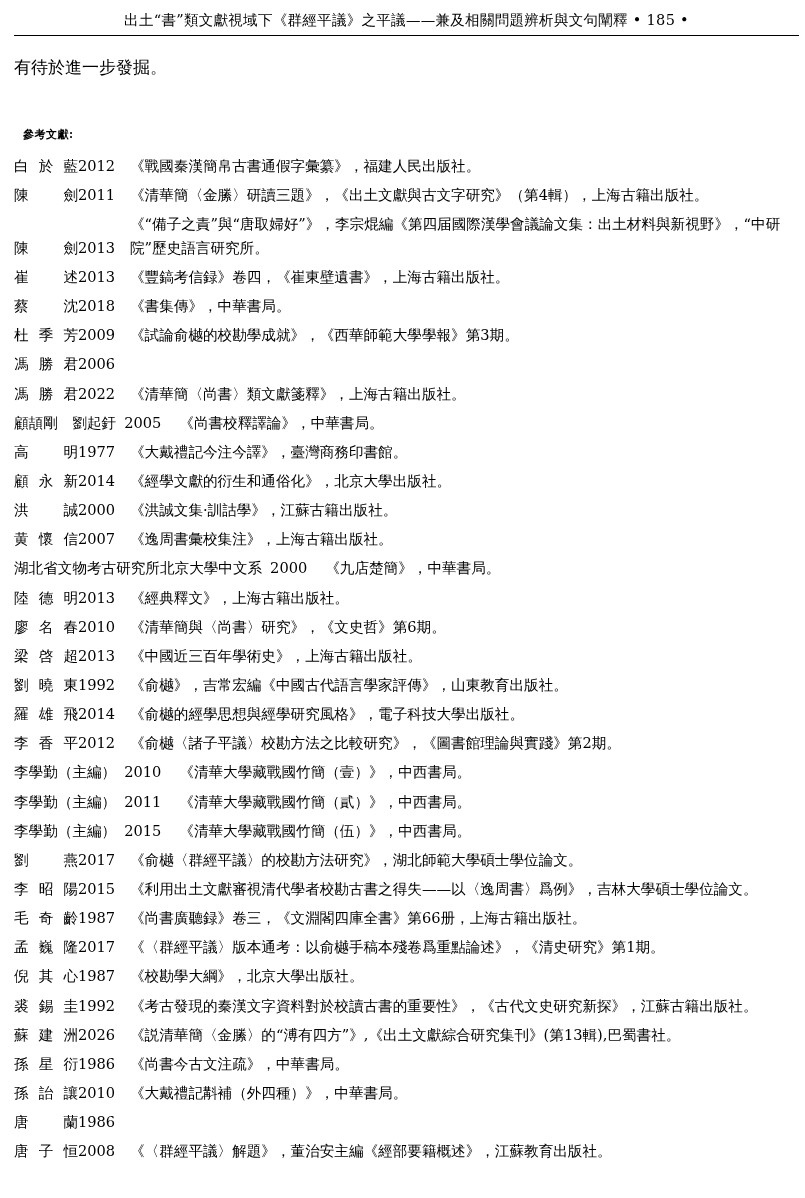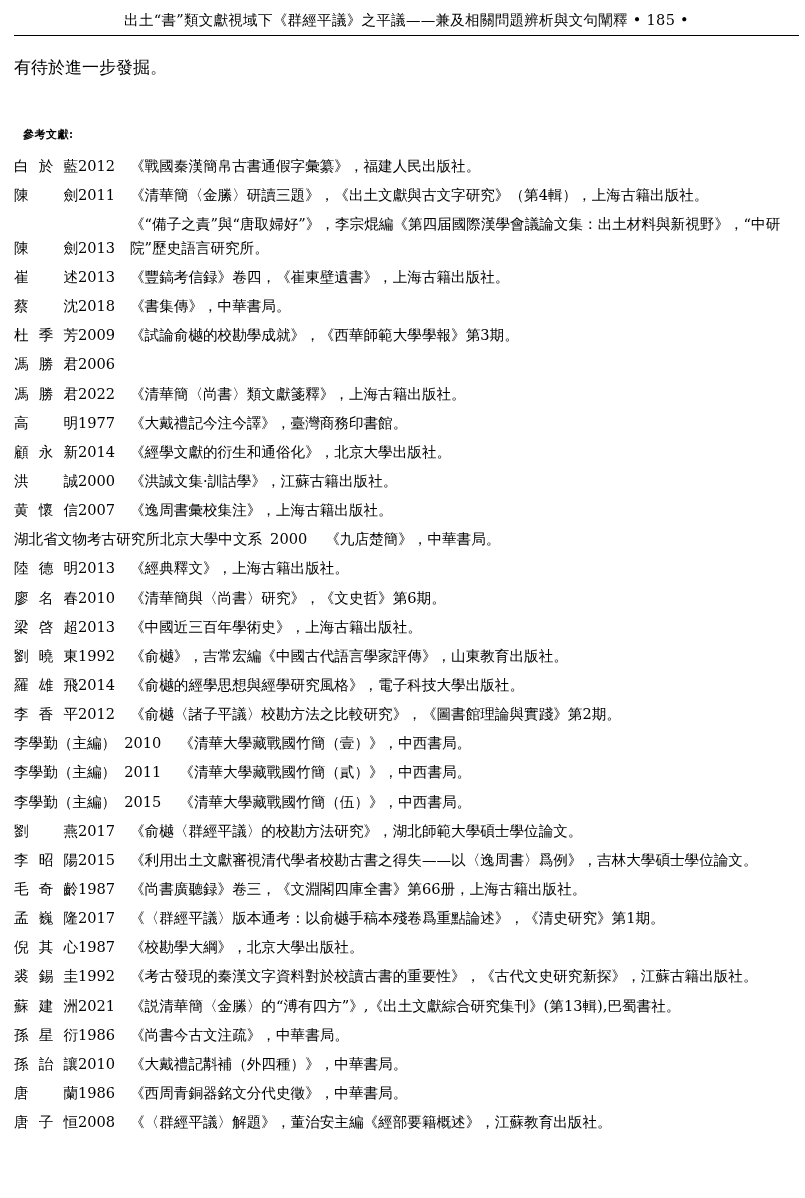--- a/index.html
+++ b/index.html
@@ -144,20 +144,25 @@
       <span class="author sp">馮勝君</span>
       <span class="year">2006</span>
     </div>
 
     <div class="ref">
       <span class="author sp">馮勝君</span>
       <span class="year">2022</span>
       <span class="text">《清華簡〈尚書〉類文獻箋釋》，上海古籍出版社。</span>
     </div>
 
+    <div class="ref wide">
+      <span class="author">顧頡剛　劉起釪</span>
+      <span class="year">2005</span>
+      <span class="text">《尚書校釋譯論》，中華書局。</span>
+    </div>
 
     <div class="ref">
       <span class="author sp">高　明</span>
       <span class="year">1977</span>
       <span class="text">《大戴禮記今注今譯》，臺灣商務印書館。</span>
     </div>
 
     <div class="ref">
       <span class="author sp">顧永新</span>
       <span class="year">2014</span>
@@ -267,40 +272,39 @@
     </div>
 
     <div class="ref">
       <span class="author sp">裘錫圭</span>
       <span class="year">1992</span>
       <span class="text cont">《考古發現的秦漢文字資料對於校讀古書的重要性》，《古代文史研究新探》，江蘇古籍出版社。</span>
     </div>
 
     <div class="ref">
       <span class="author sp">蘇建洲</span>
-      <span class="year">2021</span>
+      <span class="year">2026</span>
       <span class="text">《説清華簡〈金縢〉的“溥有四方”》,《出土文獻綜合研究集刊》(第13輯),巴蜀書社。</span>
     </div>
 
     <div class="ref">
       <span class="author sp">孫星衍</span>
       <span class="year">1986</span>
       <span class="text">《尚書今古文注疏》，中華書局。</span>
     </div>
 
     <div class="ref">
       <span class="author sp">孫詒讓</span>
       <span class="year">2010</span>
       <span class="text">《大戴禮記斠補（外四種）》，中華書局。</span>
     </div>
 
     <div class="ref">
       <span class="author sp">唐　蘭</span>
       <span class="year">1986</span>
-      <span class="text">《西周青銅器銘文分代史徵》，中華書局。</span>
     </div>
 
     <div class="ref">
       <span class="author sp">唐子恒</span>
       <span class="year">2008</span>
       <span class="text">《〈群經平議〉解題》，董治安主編《經部要籍概述》，江蘇教育出版社。</span>
     </div>
 
   </div>
 </div>

